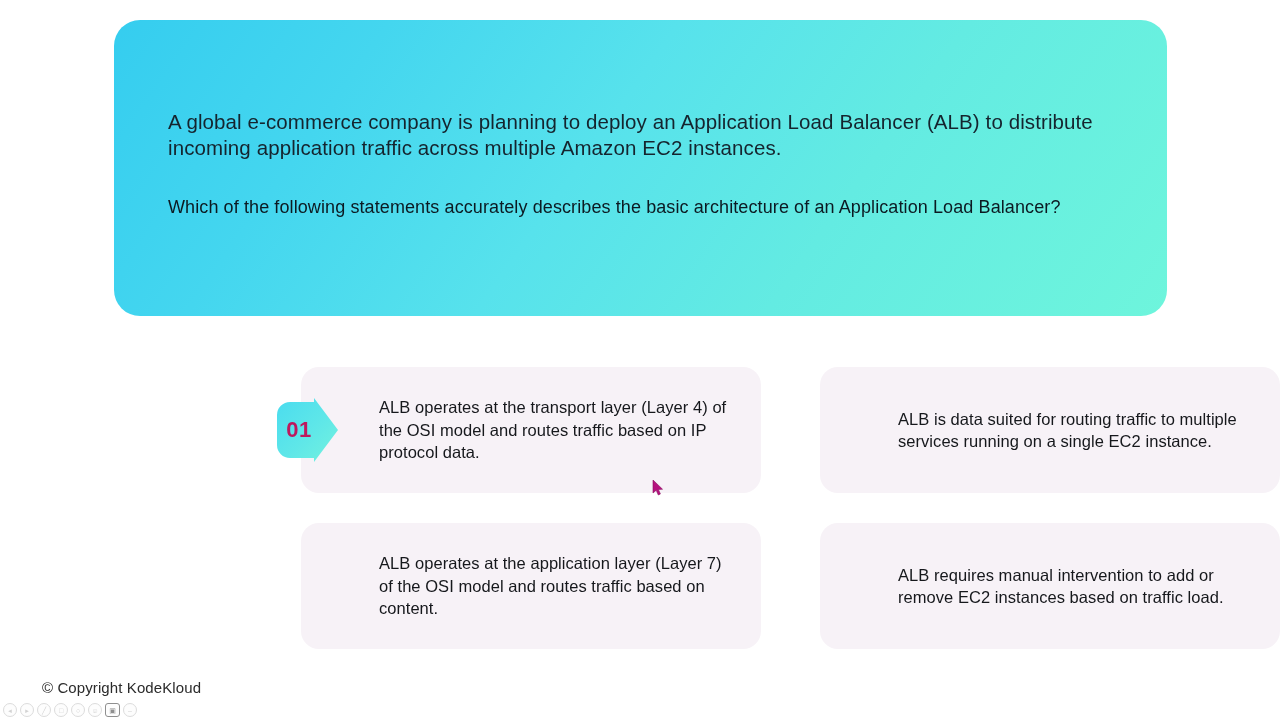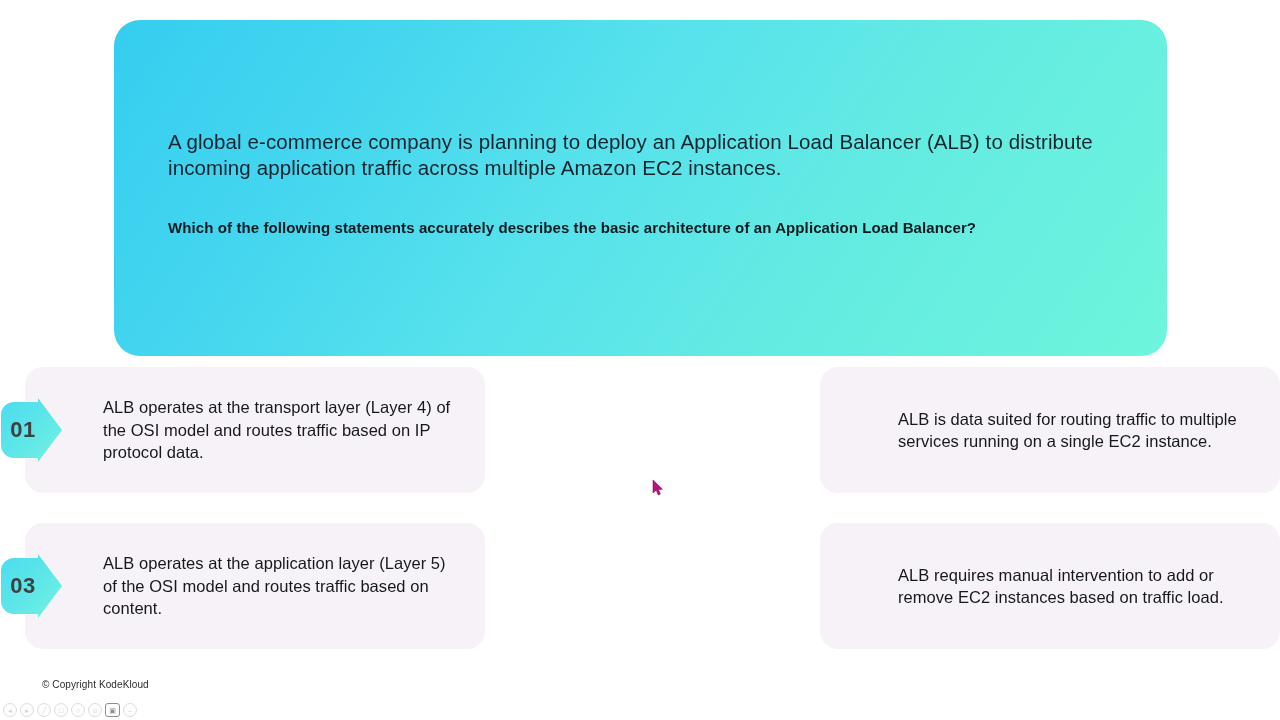--- a/index.html
+++ b/index.html
@@ -20,21 +20,21 @@
     position: absolute;
     inset: 0;
   }
 
   
   .banner {
     position: absolute;
     left: 114px;
     top: 20px;
     width: 1053px;
-    height: 336px;
+    height: 296px;
     border-radius: 26px;
     background: linear-gradient(125deg,
                 #35cdef 0%,
                 #44d6ef 22%,
                 #57e2ec 45%,
                 #63ebe2 68%,
                 #6ef5dc 100%);
     padding: 0 54px;
     display: flex;
     flex-direction: column;
@@ -45,40 +45,40 @@
     font-size: 20.5px;
     line-height: 26px;
     color: #15242e;
     font-weight: 400;
     letter-spacing: .1px;
     max-width: 975px;
   }
 
   .banner-question {
     margin-top: 27px;
-    font-size: 15px;
+    font-size: 18px;
     line-height: 39px;
     color: #0c1a22;
-    font-weight: 700;
+    font-weight: 400;
     letter-spacing: .1px;
     max-width: 975px;
   }
 
   
   .options {
     position: absolute;
     left: 0;
     top: 367px;
     width: 1280px;
   }
 
   .option-row {
     display: flex;
-    justify-content: space-between;
-    gap: 54px;
+    justify-content: flex-end;
+    gap: 34px;
   }
   .option-row + .option-row { margin-top: 30px; }
 
   .option {
     position: relative;
     width: 485px;
     min-height: 126px;
     display: flex;
     align-items: center;
   }
@@ -127,30 +127,30 @@
     height: 66px;
   }
 
   .badge-num {
     position: relative;
     z-index: 2;
     width: 46px;
     text-align: center;
     font-size: 22px;
     font-weight: 700;
-    color: #404040;
+    color: #be185d;
     letter-spacing: .4px;
   }
 
   
   .copyright {
     position: absolute;
     left: 42px;
     top: 679px;
-    font-size: 10px;
+    font-size: 15px;
     color: #2b2b2b;
     letter-spacing: .1px;
   }
 
   
   .toolbar {
     position: absolute;
     left: 3px;
     top: 703px;
     display: flex;
@@ -227,34 +227,21 @@
           <div class="option-text">ALB is data suited for routing traffic to multiple services running on a single EC2 instance.</div>
         </div>
       </div>
 
     </div>
 
     <div class="option-row">
 
       <div class="option">
         <div class="option-card">
-          <div class="option-text">ALB operates at the application layer (Layer 5) of the OSI model and routes traffic based on content.</div>
-        </div>
-        <div class="badge">
-          <svg viewBox="0 0 64 66">
-            <defs>
-              <linearGradient id="g3" x1="0" y1="0" x2="1" y2="1">
-                <stop offset="0%" stop-color="#4ADCEF"></stop>
-                <stop offset="55%" stop-color="#5FE7E8"></stop>
-                <stop offset="100%" stop-color="#74F2DE"></stop>
-              </linearGradient>
-            </defs>
-            <path d="M14,5 H38 L38,1 L62,33 L38,65 L38,61 H14 A13,13 0 0 1 1,48 V18 A13,13 0 0 1 14,5 Z" fill="url(#g3)"></path>
-          </svg>
-          <span class="badge-num">03</span>
+          <div class="option-text">ALB operates at the application layer (Layer 7) of the OSI model and routes traffic based on content.</div>
         </div>
       </div>
 
       <div class="option">
         <div class="option-card">
           <div class="option-text">ALB requires manual intervention to add or remove EC2 instances based on traffic load.</div>
         </div>
       </div>
 
     </div>

